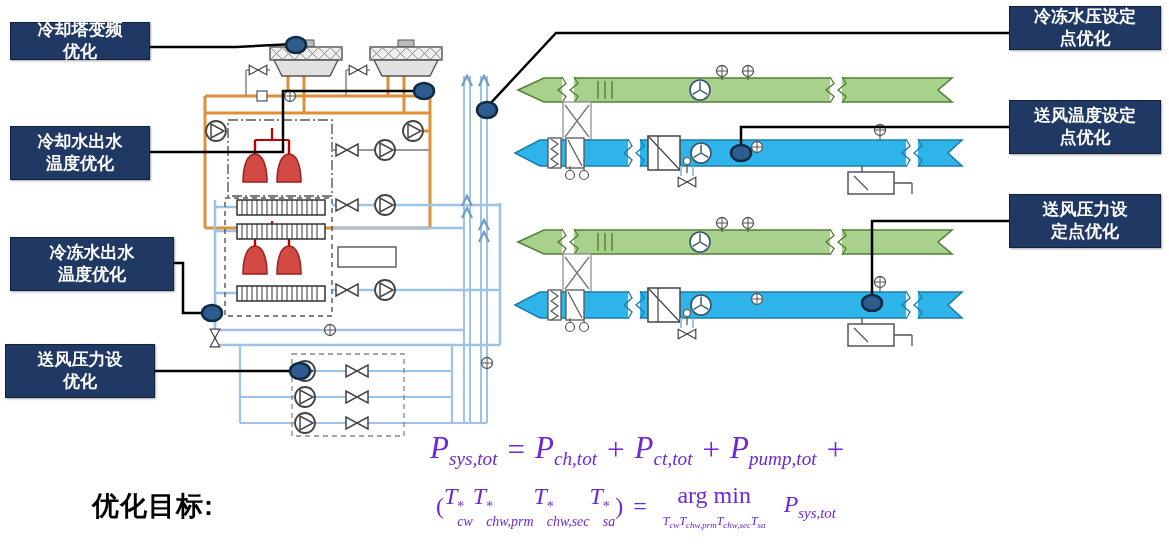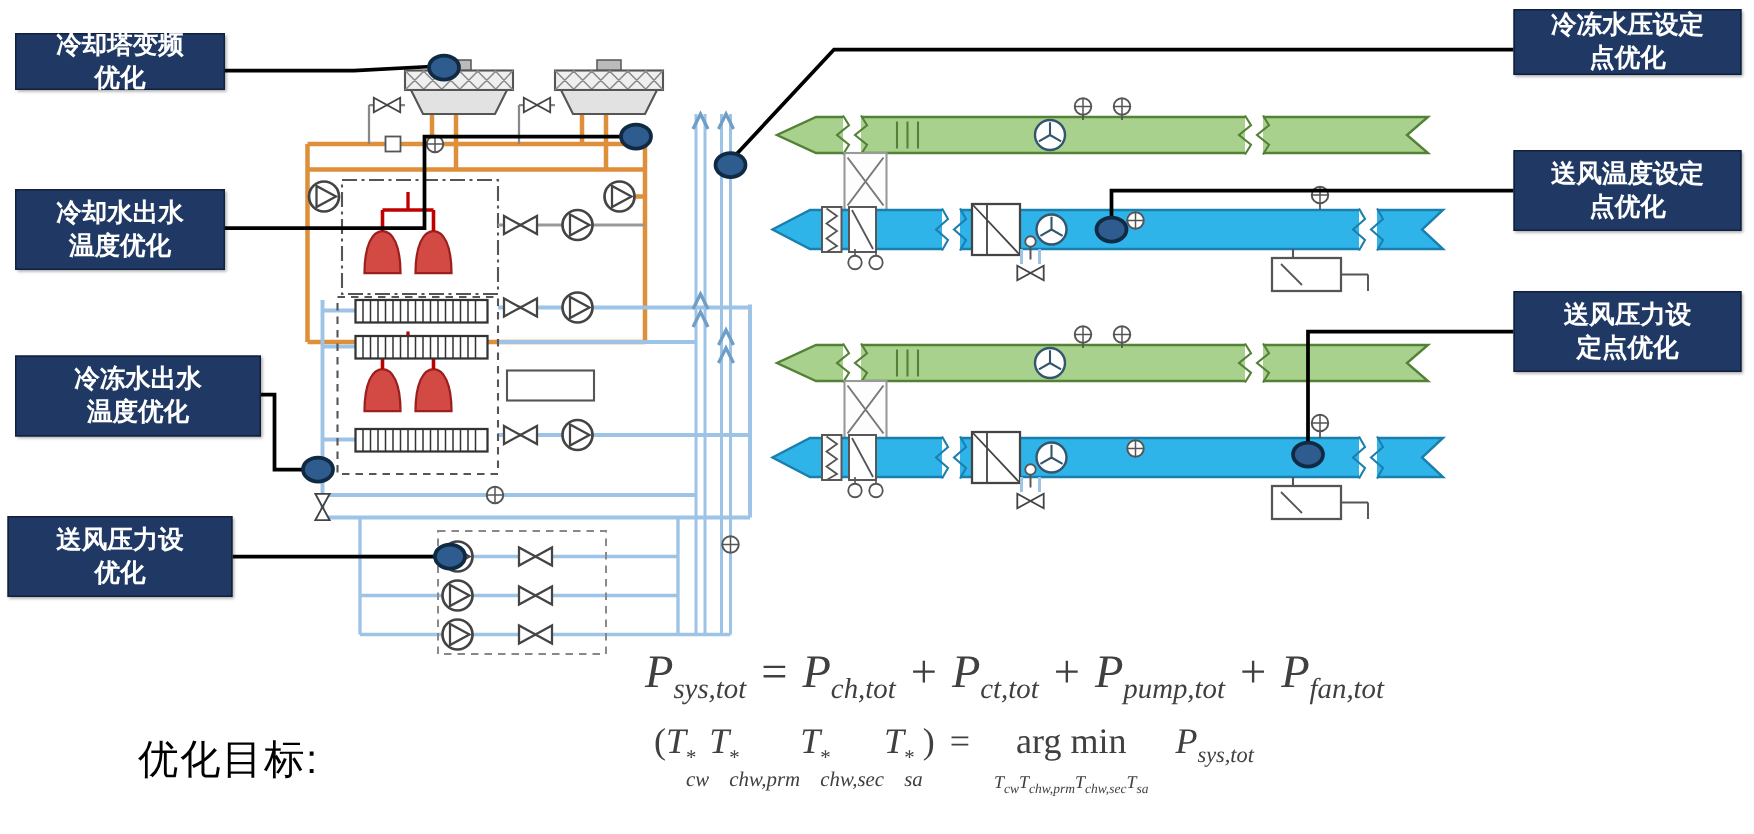--- a/index.html
+++ b/index.html
@@ -8,23 +8,23 @@
   svg.diagram { position:absolute; left:0; top:0; }
 
   .callout {
     position:absolute; background:#1F3864; color:#fff; font-weight:bold;
     font-size:17px; line-height:1.32; text-align:center; white-space:pre-line;
     display:flex; align-items:center; justify-content:center;
     border:1px solid #10203d; padding:3px 5px;
     box-shadow:1px 1px 2px rgba(0,0,0,.35);
   }
 
-  .objective { position:absolute; left:92px; top:488px; font-size:27px; font-weight:normal; color:#000; letter-spacing:1px; }
-
-  .eq { position:absolute; font-family:"Liberation Serif",serif; color:#404040; display:flex; align-items:flex-start; }
+  .objective { position:absolute; left:92px; top:488px; font-size:27px; font-weight:bold; color:#000; letter-spacing:1px; }
+
+  .eq { position:absolute; font-family:"Liberation Serif",serif; color:#6d28d9; display:flex; align-items:center; }
   .eq .var { font-style:italic; }
   .eq sub { font-size:0.62em; font-style:italic; }
   .eq .op { margin:0 10px; font-style:normal; }
   .eq1 { left:430px; top:430px; font-size:31px; }
   .eq2 { left:436px; top:482px; font-size:24px; }
   .paren { font-style:normal; }
   .supsub { display:inline-flex; flex-direction:column; align-items:flex-start; font-size:0.58em; line-height:1.05; vertical-align:-0.5em; }
   .supsub .s-sup { font-style:normal; }
   .supsub .s-sub { font-style:italic; }
   .argmin-stack { display:inline-flex; flex-direction:column; align-items:center; margin:0 6px; }
@@ -235,21 +235,20 @@
 
   <div class="eq eq1">
     <span class="term"><span class="var">P</span><sub>sys,tot</sub></span>
     <span class="op">=</span>
     <span class="term"><span class="var">P</span><sub>ch,tot</sub></span>
     <span class="op">+</span>
     <span class="term"><span class="var">P</span><sub>ct,tot</sub></span>
     <span class="op">+</span>
     <span class="term"><span class="var">P</span><sub>pump,tot</sub></span>
     <span class="op">+</span>
-    <span class="term"><span class="var">P</span><sub>fan,tot</sub></span>
   </div>
 
   <div class="eq eq2">
     <span class="paren">(</span>
     <span class="term"><span class="var">T</span><span class="supsub">
           <span class="s-sup">*</span>
           <span class="s-sub">cw</span>
         </span></span>
     <span class="term"><span class="var">T</span><span class="supsub">
           <span class="s-sup">*</span>

